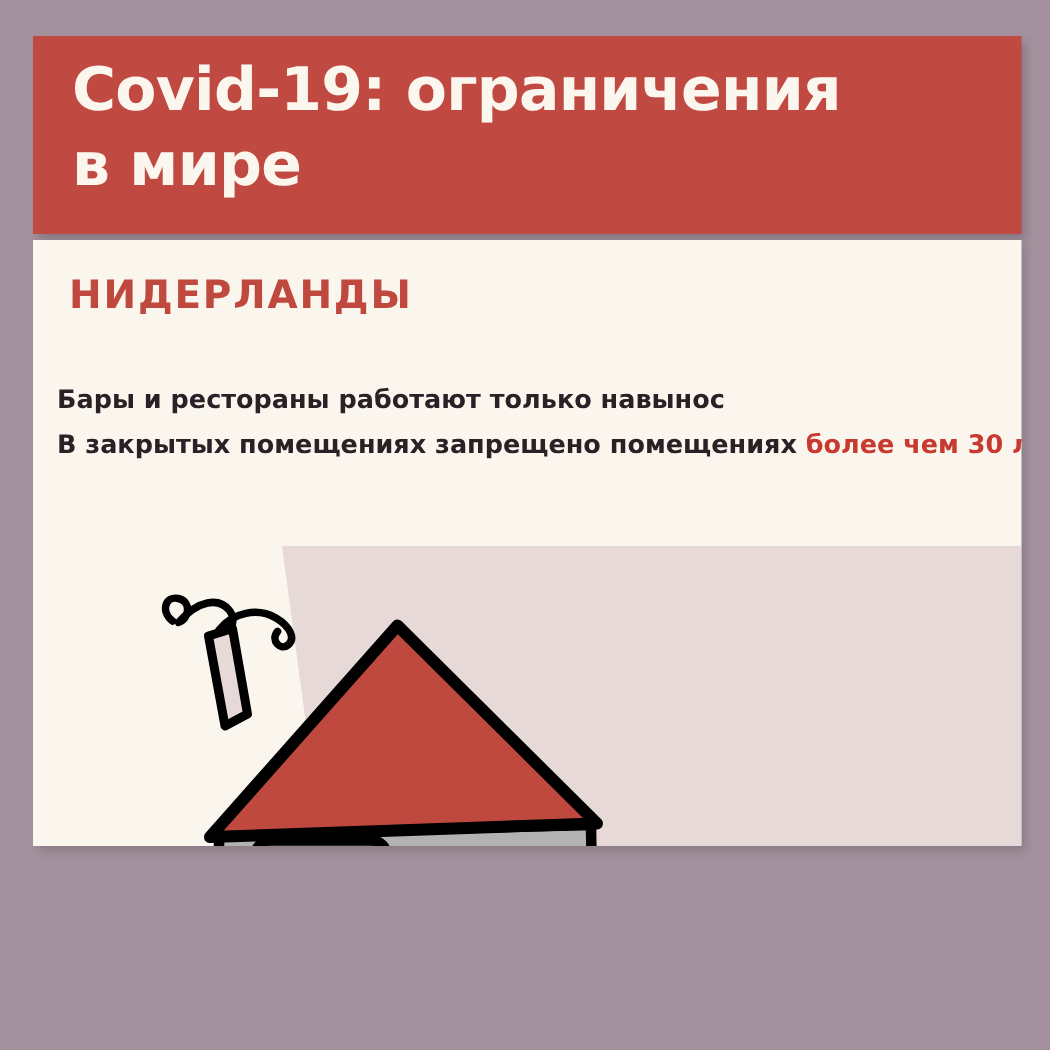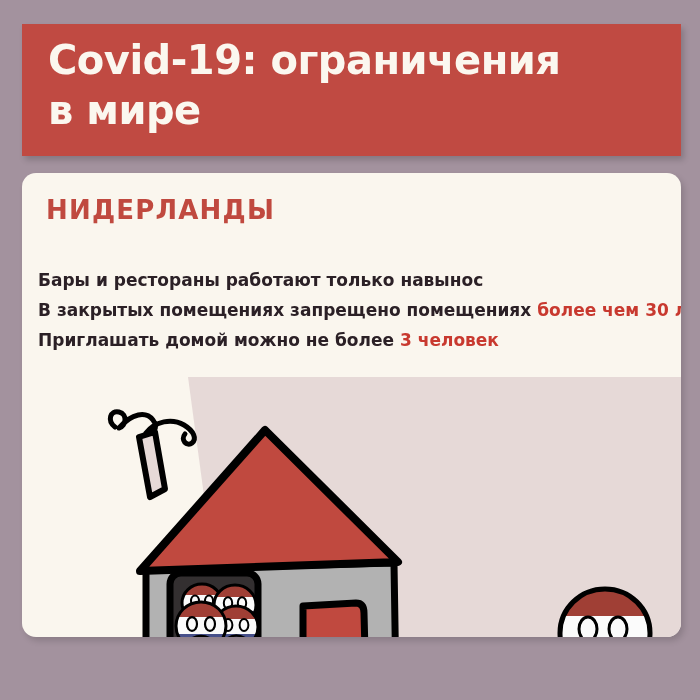--- a/index.html
+++ b/index.html
@@ -37,27 +37,26 @@
     font-weight: bold;
     font-size: 40px;
     line-height: 50px;
     letter-spacing: -0.5px;
     white-space: pre-line;
   }
   
   .card-body {
     position: absolute;
     left: 22px;
-    top: 173px;
-    width: 659px;
-    height: 464px;
+    top: 160px;
+    width: 659px;
+    height: 404px;
     background: #faf6ee;
     box-shadow: 3px 4px 6px rgba(0,0,0,0.15);
     overflow: hidden;
-    border-radius: 14px;
   }
   .country-name {
     position: absolute;
     left: 24px;
     top: 22px;
     color: #c0493f;
     font-family: "DejaVu Sans", sans-serif;
     font-weight: bold;
     font-size: 26px;
     letter-spacing: 1.2px;
@@ -115,23 +114,20 @@
   <div class="card-body">
 
     <div class="country-name">НИДЕРЛАНДЫ</div>
 
     <div class="rules">
       <div class="rule-line">
         <span>Бары и рестораны работают только навынос</span><span class="hl"></span>
       </div>
       <div class="rule-line">
         <span>В закрытых помещениях запрещено помещениях </span><span class="hl">более чем 30 людям</span>
-      </div>
-      <div class="rule-line">
-        <span>Приглашать домой можно не более </span><span class="hl">3 человек</span>
       </div>
     </div>
 
     <div class="illustration">
       <svg class="illo-svg" viewBox="0 0 659 312" xmlns="http://www.w3.org/2000/svg">
 
         <polygon points="166,0 659,0 659,312 208,312" fill="#e6d9d7"></polygon>
 
         <g fill="none" stroke="#000000" stroke-width="5" stroke-linecap="round" stroke-linejoin="round">
           <path d="M93,50 C85,44 88,33 97,35 C106,37 104,49 97,51

